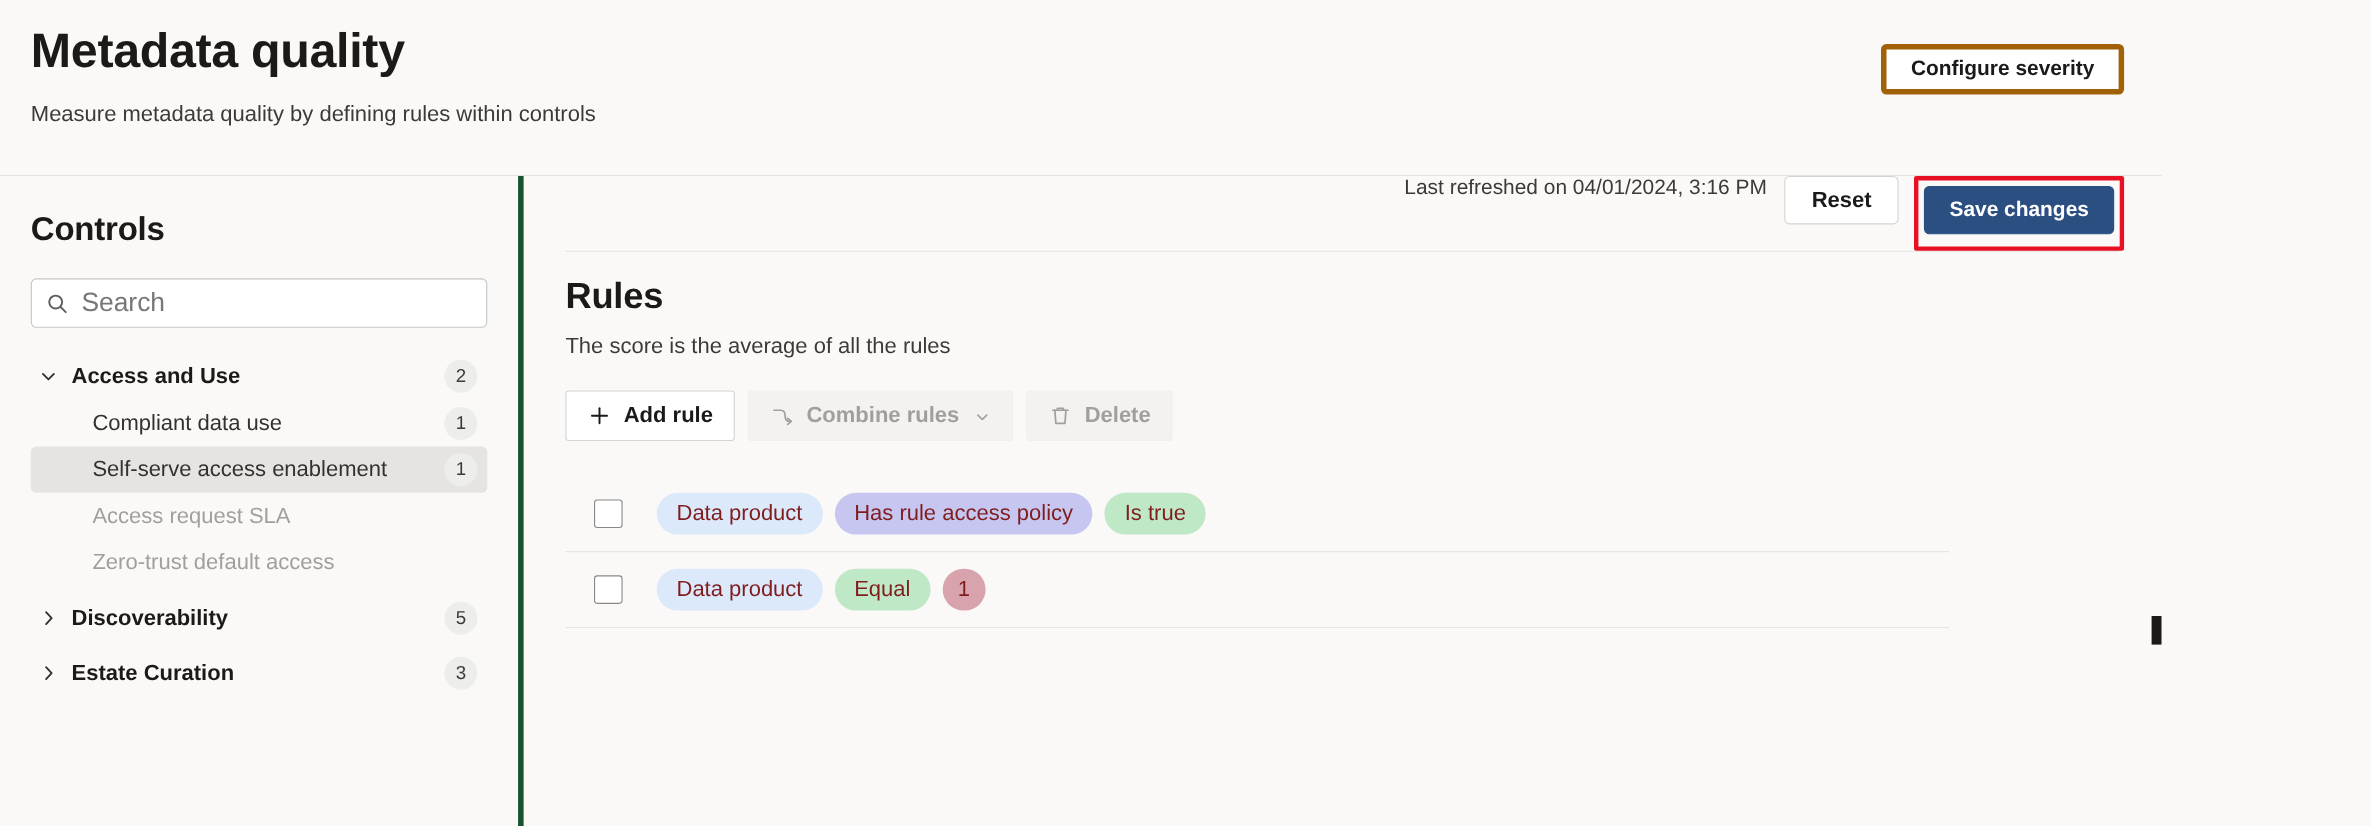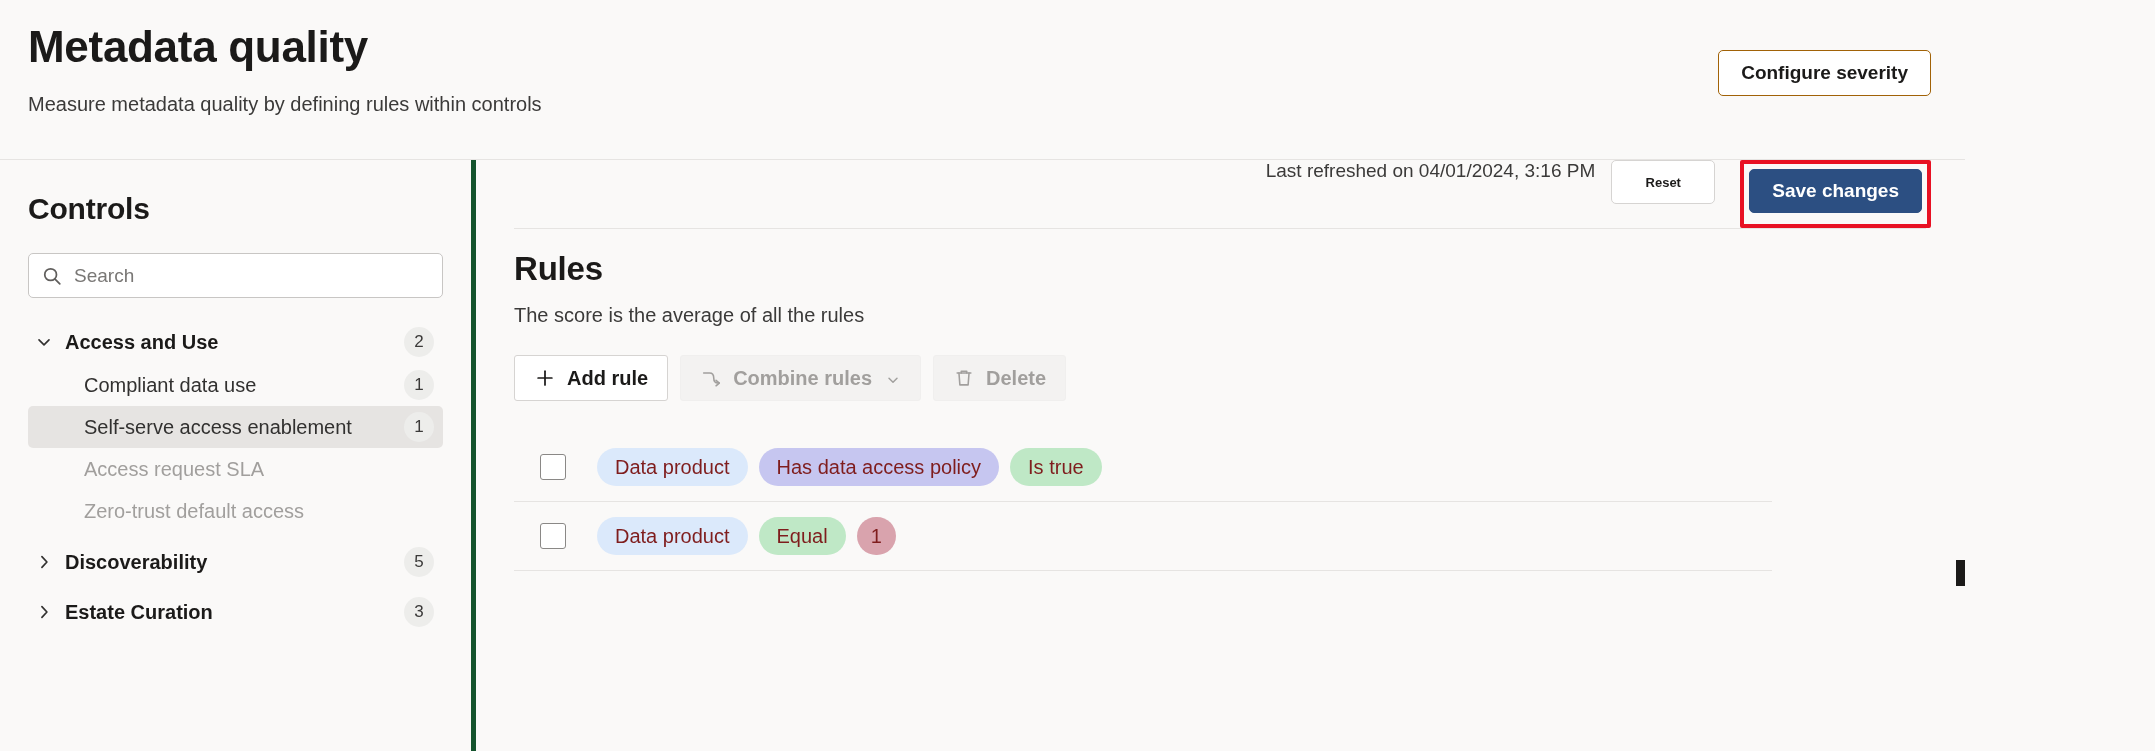--- a/index.html
+++ b/index.html
@@ -39,26 +39,26 @@
     margin-top: 2px;
   }
   .page-subtitle {
     font-size: 20px;
     color: #3b3a39;
     margin-top: 19px;
     line-height: 1.2;
   }
   .btn-configure {
     position: absolute;
-    top: 50px;
+    top: 40px;
     right: 34px;
     height: 46px;
     padding: 0 22px;
     background: #ffffff;
-    border: 1px solid #a16207;
+    border: 5px solid #a16207;
     border-radius: 5px;
     font-family: "Liberation Sans", sans-serif;
     font-size: 19px;
     font-weight: 700;
     color: #1b1a19;
     cursor: pointer;
     white-space: nowrap;
   }
 
   
@@ -99,21 +99,21 @@
     height: 22px;
     flex: 0 0 22px;
     margin-right: 11px;
     color: #605e5c;
   }
   .search-input {
     border: 0;
     outline: 0;
     background: transparent;
     font-family: "Liberation Sans", sans-serif;
-    font-size: 19px;
+    font-size: 24px;
     color: #201f1e;
     width: 100%;
     height: 100%;
   }
   .search-input::placeholder { color: #797775; }
 
   .tree { margin-top: 24px; }
 
   .tree-group {
     display: flex;
@@ -199,28 +199,28 @@
     white-space: nowrap;
   }
   .btn-reset {
     height: 44px;
     min-width: 104px;
     padding: 0 20px;
     background: #ffffff;
     border: 1px solid #d6d4d2;
     border-radius: 5px;
     font-family: "Liberation Sans", sans-serif;
-    font-size: 13px;
+    font-size: 20px;
     font-weight: 700;
     color: #1b1a19;
     cursor: pointer;
   }
   .save-holder {
     position: relative;
-    margin-left: 25px;
+    margin-left: 14px;
     padding: 9px;
   }
   .save-highlight {
     position: absolute;
     inset: 0;
     border: 4px solid #e81123;
     border-radius: 2px;
     pointer-events: none;
   }
   .btn-save {
@@ -480,21 +480,21 @@
             <span>Delete</span>
           </button>
 
         </div>
 
         <div class="rules-list">
 
           <div class="rule-row">
             <span class="rule-check"></span>
             <span class="pill pill-entity">Data product</span>
-            <span class="pill pill-attr">Has data access policy</span>
+            <span class="pill pill-attr">Has rule access policy</span>
             <span class="pill pill-op">Is true</span>
           </div>
 
           <div class="rule-row">
             <span class="rule-check"></span>
             <span class="pill pill-entity">Data product</span>
             <span class="pill pill-op">Equal</span>
             <span class="pill pill-value">1</span>
           </div>
 

